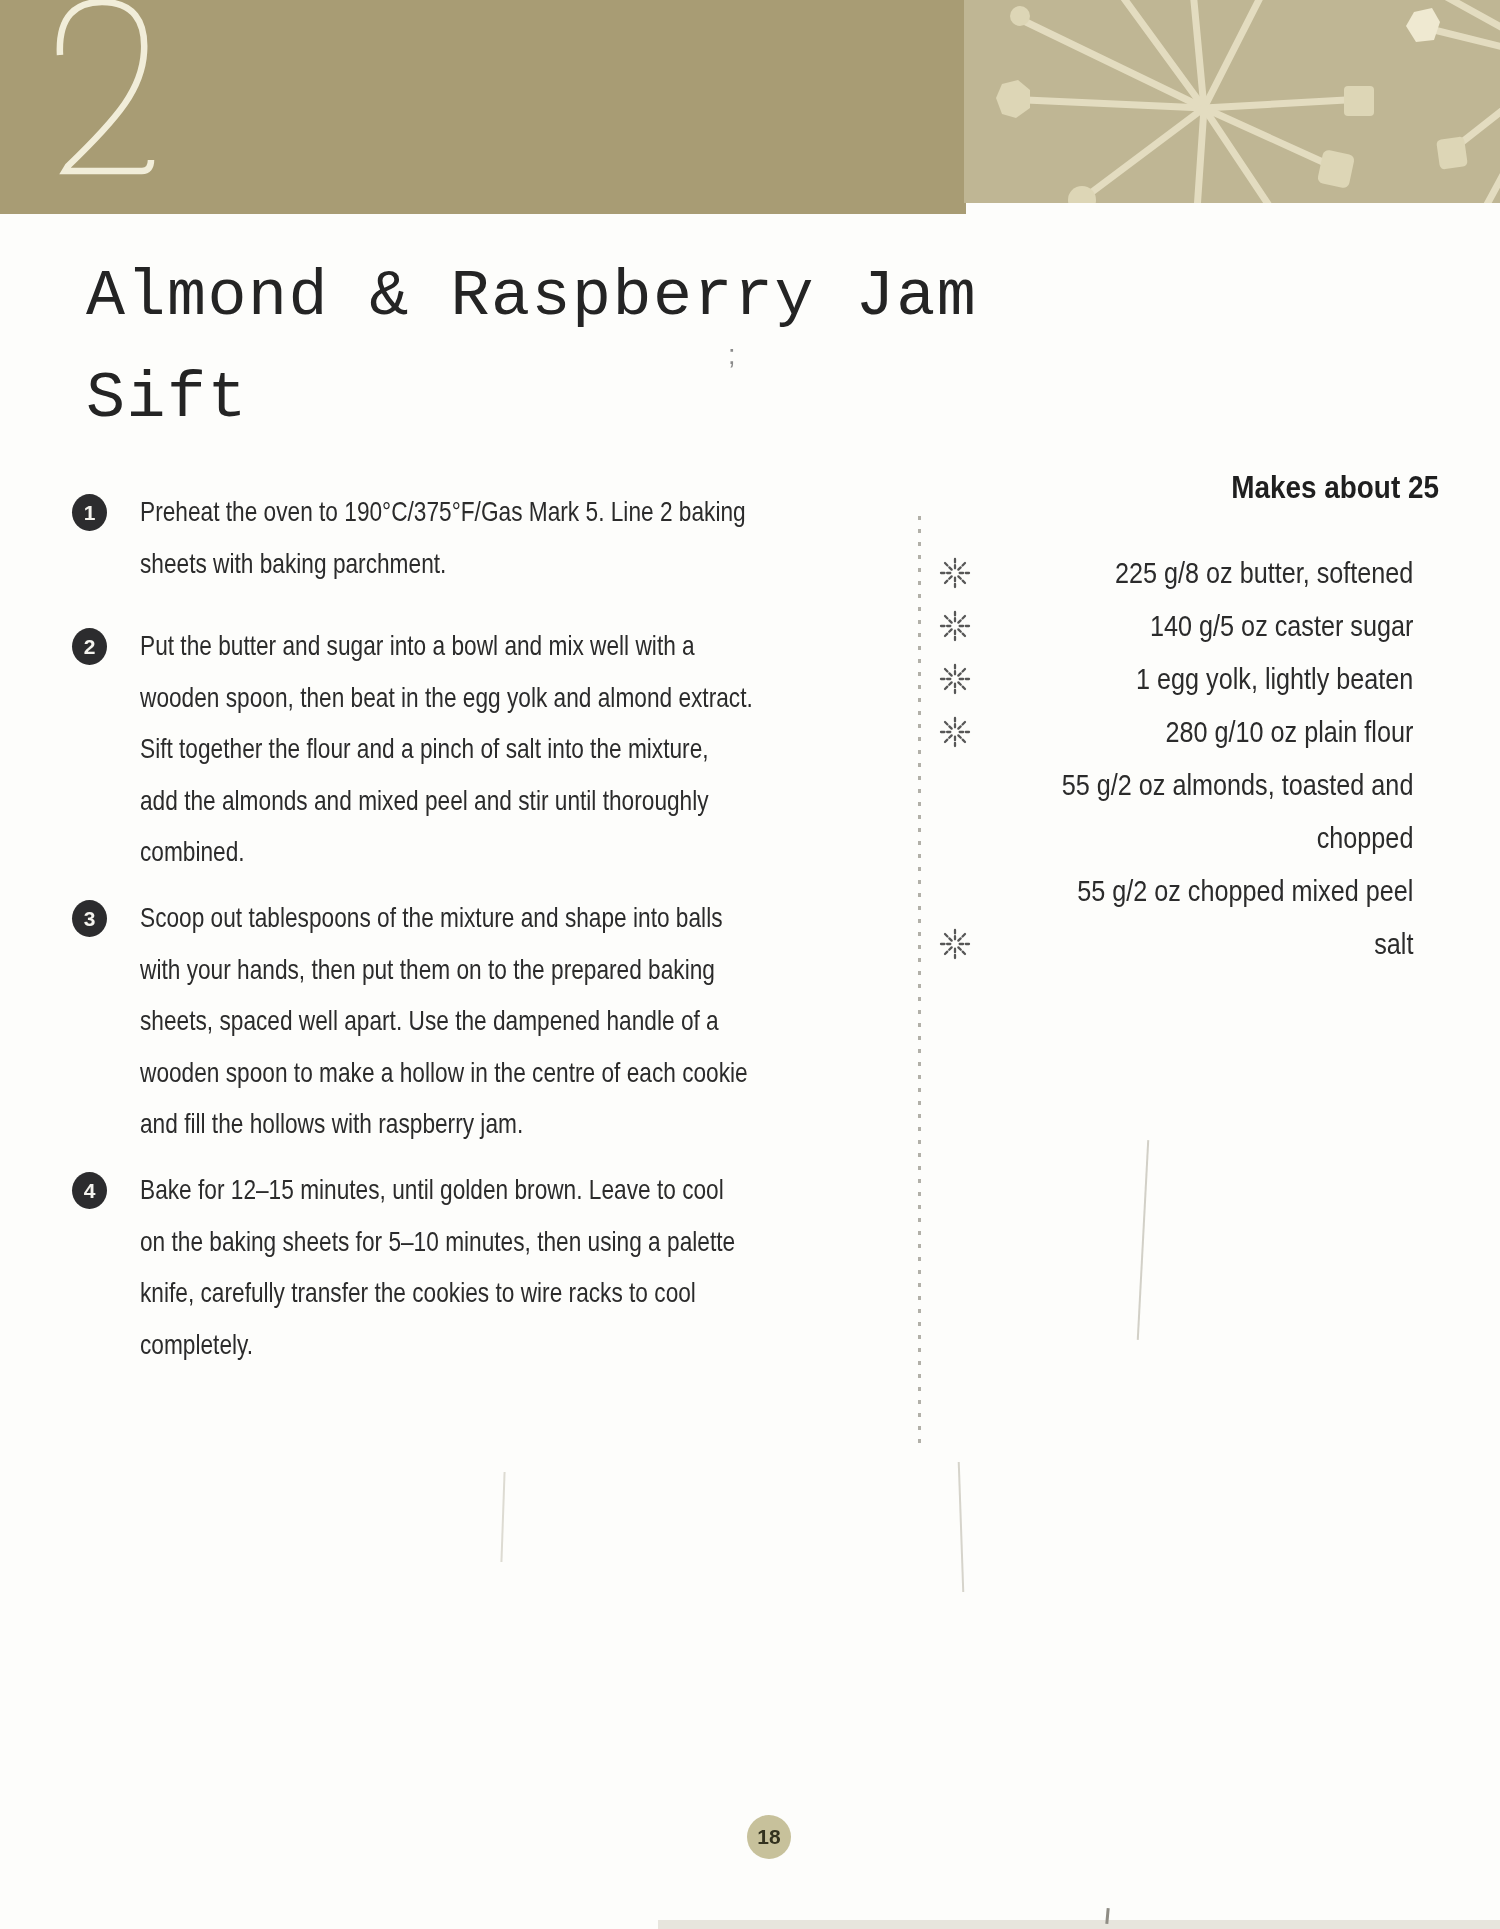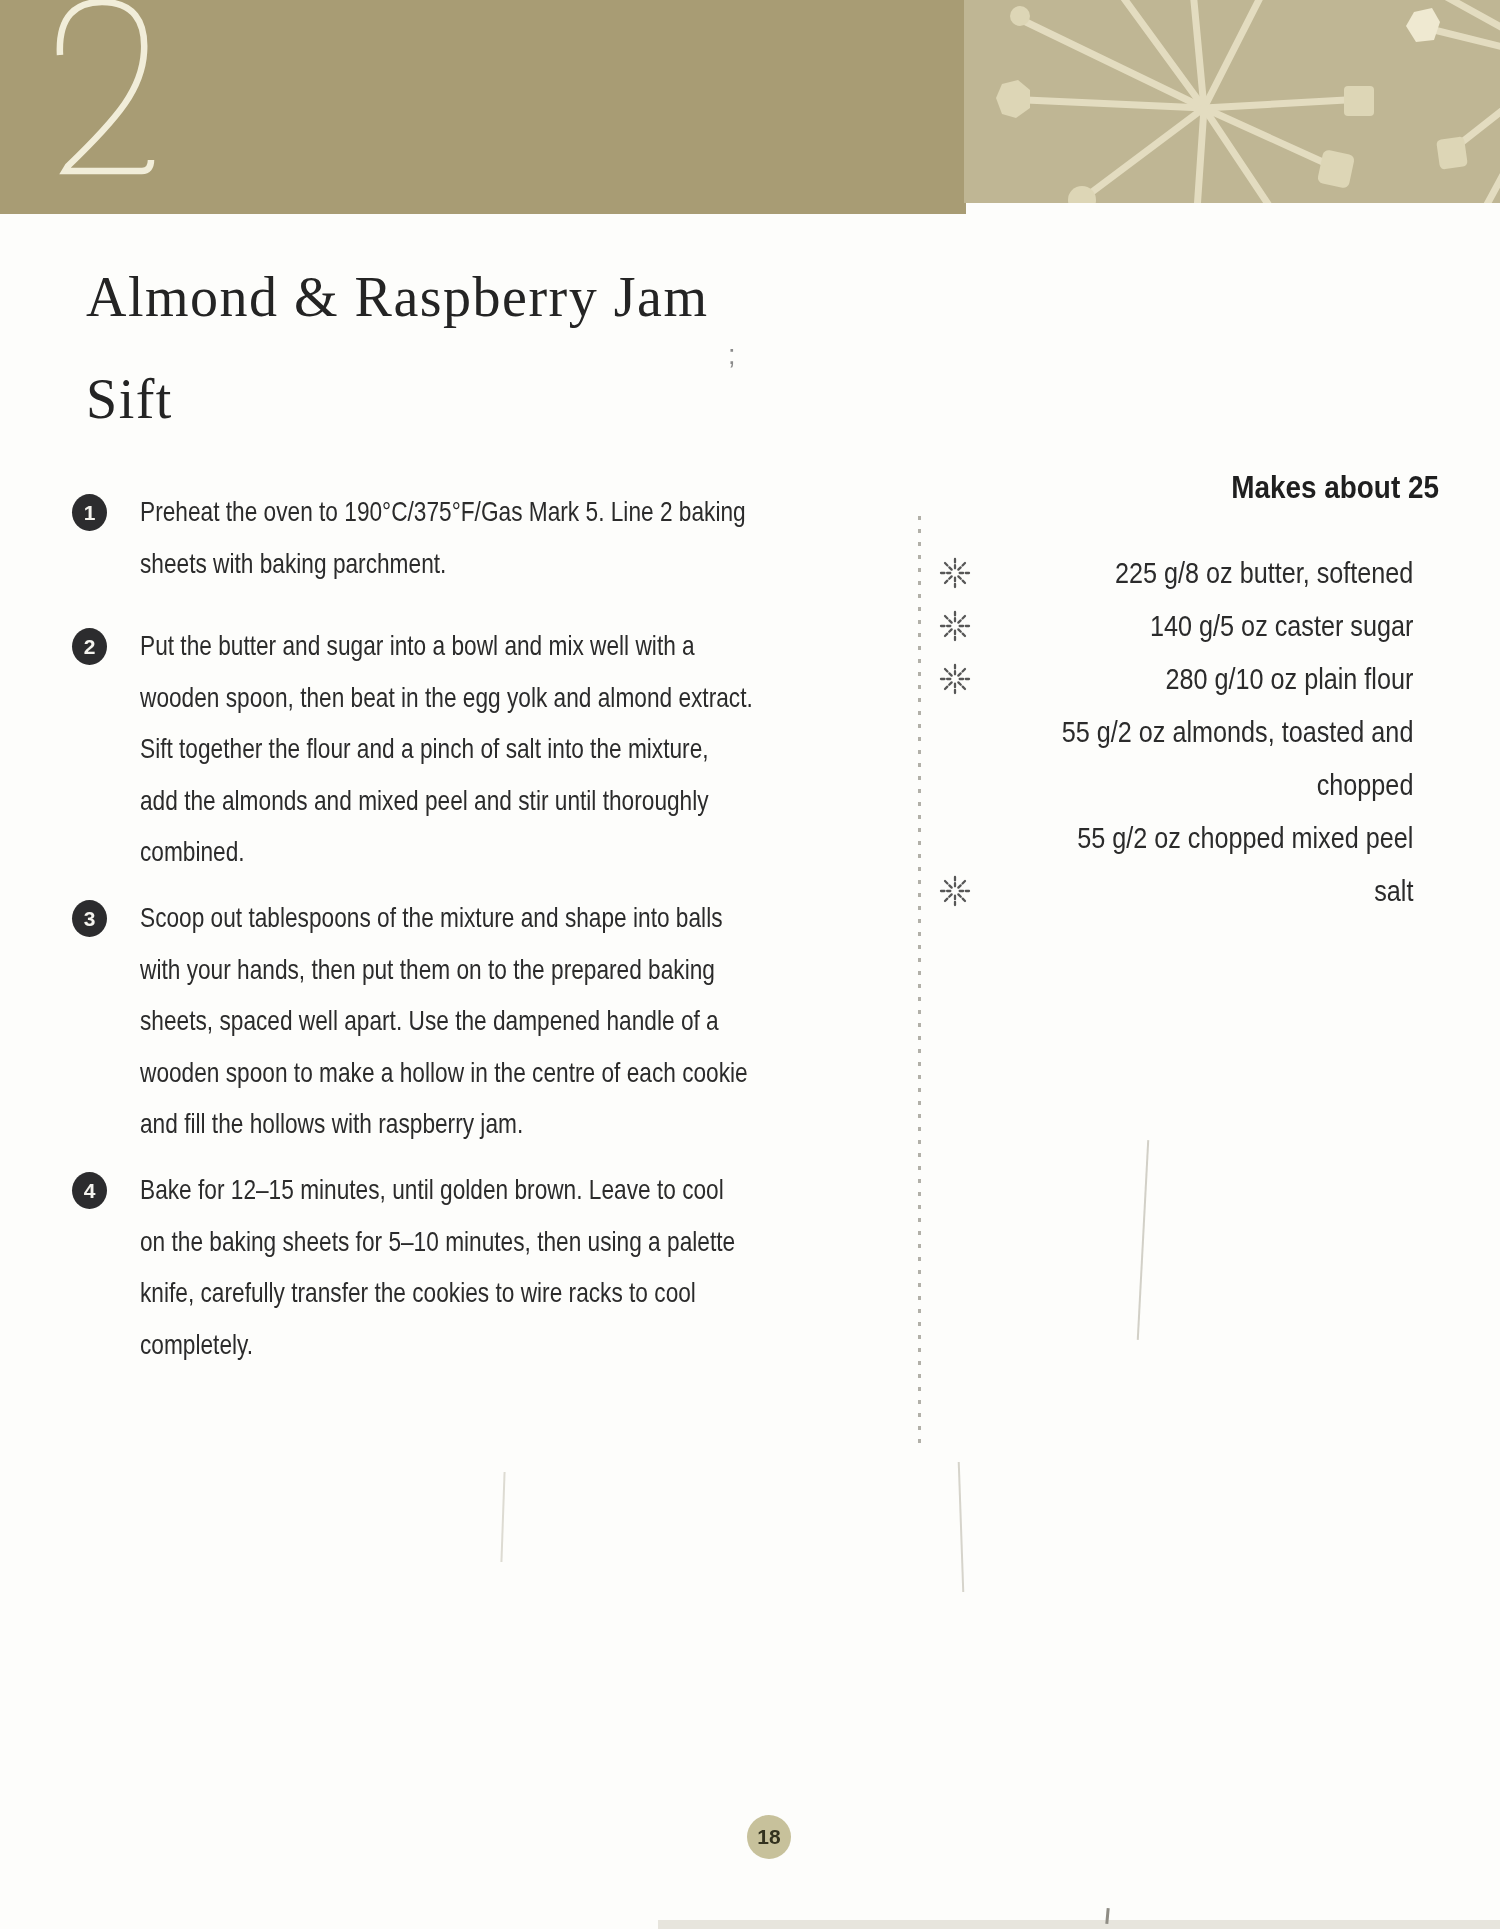--- a/index.html
+++ b/index.html
@@ -7,21 +7,21 @@
 
   .page { position:absolute; inset:0; width:1500px; height:1929px; background:#fdfdfb; }
 
   
   .header { position:absolute; top:0; left:0; width:1500px; height:216px; background:transparent; }
   .header-band { position:absolute; top:0; left:0; width:966px; height:214px; background:#a89c74; }
   .header-panel { position:absolute; top:0; left:964px; width:536px; height:203px; background:#bfb694; overflow:hidden; }
   .chapter-num-svg { position:absolute; top:0; left:52px; }
 
   
-  .title { position:absolute; left:86px; top:246px; width:1100px; font-family:Liberation Serif, serif; font-size:56px; line-height:102px; color:#242424; letter-spacing:1.5px; font-weight:500; }
+  .title { position:absolute; left:86px; top:246px; width:1100px; font-family:Liberation Mono, monospace; font-size:65px; line-height:102px; color:#242424; letter-spacing:1.5px; font-weight:500; }
   .title .t-line { display:block; white-space:pre; }
 
   
   .steps { position:absolute; left:70px; top:0; width:720px; }
   .step { position:absolute; left:0; width:720px; }
   .step-1 { top:486px; } .step-2 { top:620px; } .step-3 { top:892px; } .step-4 { top:1164px; }
   .badge { position:absolute; left:2px; top:8px; width:35px; height:37px; background:#2c2c2e; border-radius:50%; color:#f5f4ef; font-size:21px; font-weight:bold; display:flex; align-items:center; justify-content:center; }
   .step-text { position:absolute; left:70px; top:0; width:790px; font-size:28px; line-height:51.5px; color:#2b2b2b; white-space:pre-line; transform:scaleX(0.81); transform-origin:left top; letter-spacing:0px; }
 
   
@@ -168,20 +168,35 @@
             <line x1="15.5" y1="12" x2="22.5" y2="12"></line>
           <line x1="4.5" y1="4.5" x2="9.5" y2="9.5"></line>
             <line x1="14.5" y1="14.5" x2="19.5" y2="19.5"></line>
           <line x1="19.5" y1="4.5" x2="14.5" y2="9.5"></line>
             <line x1="9.5" y1="14.5" x2="4.5" y2="19.5"></line>
         </g>
       </svg>
       <span class="ing-text">140 g/5 oz caster sugar</span>
     </div>
 
+    <div class="ing-item">
+      <svg class="star" viewBox="0 0 24 24">
+        <g stroke="#3a3a3a" stroke-width="1.7" stroke-linecap="round" stroke-dasharray="2.6 2" fill="none">
+          <line x1="12" y1="1.5" x2="12" y2="8.5"></line>
+            <line x1="12" y1="15.5" x2="12" y2="22.5"></line>
+          <line x1="1.5" y1="12" x2="8.5" y2="12"></line>
+            <line x1="15.5" y1="12" x2="22.5" y2="12"></line>
+          <line x1="4.5" y1="4.5" x2="9.5" y2="9.5"></line>
+            <line x1="14.5" y1="14.5" x2="19.5" y2="19.5"></line>
+          <line x1="19.5" y1="4.5" x2="14.5" y2="9.5"></line>
+            <line x1="9.5" y1="14.5" x2="4.5" y2="19.5"></line>
+        </g>
+      </svg>
+      <span class="ing-text">1 egg yolk, lightly beaten</span>
+    </div>
 
 
     <div class="ing-item">
       <svg class="star" viewBox="0 0 24 24">
         <g stroke="#3a3a3a" stroke-width="1.7" stroke-linecap="round" stroke-dasharray="2.6 2" fill="none">
           <line x1="12" y1="1.5" x2="12" y2="8.5"></line>
             <line x1="12" y1="15.5" x2="12" y2="22.5"></line>
           <line x1="1.5" y1="12" x2="8.5" y2="12"></line>
             <line x1="15.5" y1="12" x2="22.5" y2="12"></line>
           <line x1="4.5" y1="4.5" x2="9.5" y2="9.5"></line>

